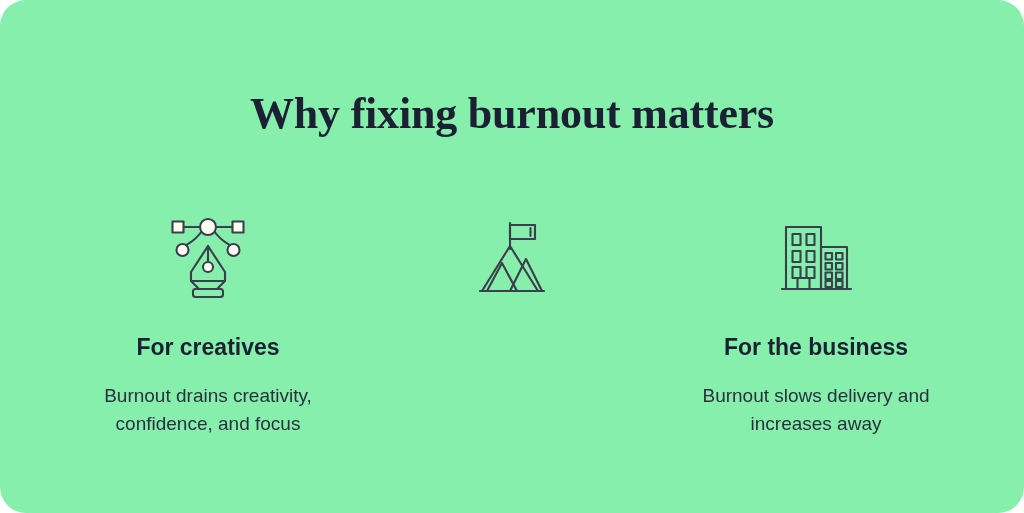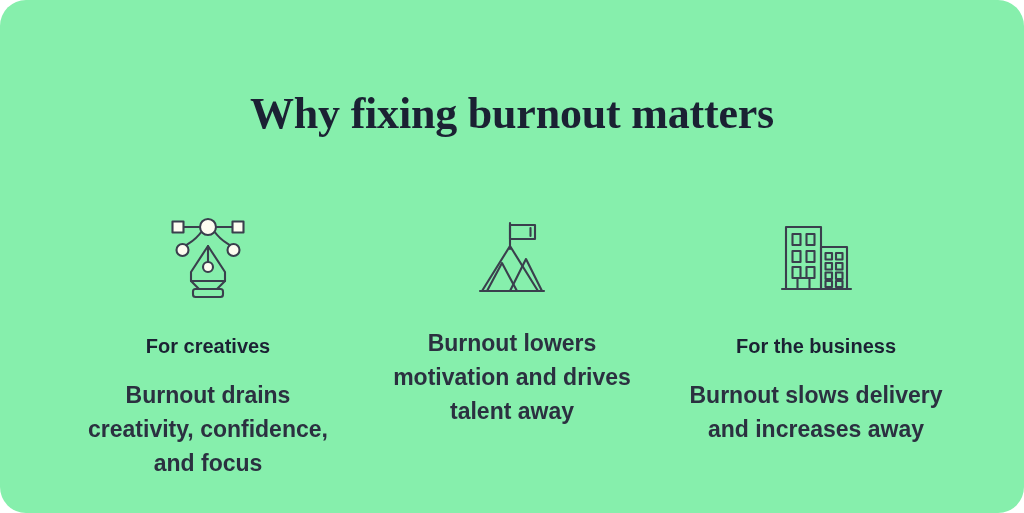--- a/index.html
+++ b/index.html
@@ -82,31 +82,31 @@
     stroke: #3a3f4d;
     stroke-width: 2.1;
     stroke-linecap: round;
     stroke-linejoin: round;
   }
 
   .col-heading {
     margin-top: 28px;
     font-family: "Liberation Sans", sans-serif;
     font-weight: 700;
-    font-size: 20px;
+    font-size: 23px;
     color: #1b2133;
     line-height: 1.2;
     white-space: nowrap;
   }
 
   .col-body {
     margin-top: 20px;
     font-family: "Liberation Sans", sans-serif;
-    font-weight: 700;
-    font-size: 23px;
+    font-weight: 400;
+    font-size: 19px;
     color: #2b3040;
     line-height: 1.48;
     max-width: 266px;
   }
 </style>
 </head>
 <body>
 
 <div id="slide">
 
@@ -152,21 +152,20 @@
 
           <path class="icon-stroke" d="M41 31 L 13 76 L 69 76 Z"></path>
 
           <path class="icon-stroke" d="M33 48 L 18 76 L 48 76 Z"></path>
 
           <path class="icon-stroke" d="M57 44 L 41 76 L 73 76 Z"></path>
 
           <line class="icon-stroke" x1="11" y1="76" x2="75" y2="76"></line>
         </svg>
       </div>
-      <div class="col-body">Burnout lowers motivation and drives talent away</div>
     </div>
 
     <div class="column">
       <div class="icon-wrap">
         <svg viewBox="0 0 86 86" xmlns="http://www.w3.org/2000/svg" aria-hidden="true">
 
           <rect class="icon-stroke" x="13" y="12" width="35" height="62"></rect>
 
           <rect class="icon-stroke" x="48" y="32" width="26" height="42"></rect>
 

